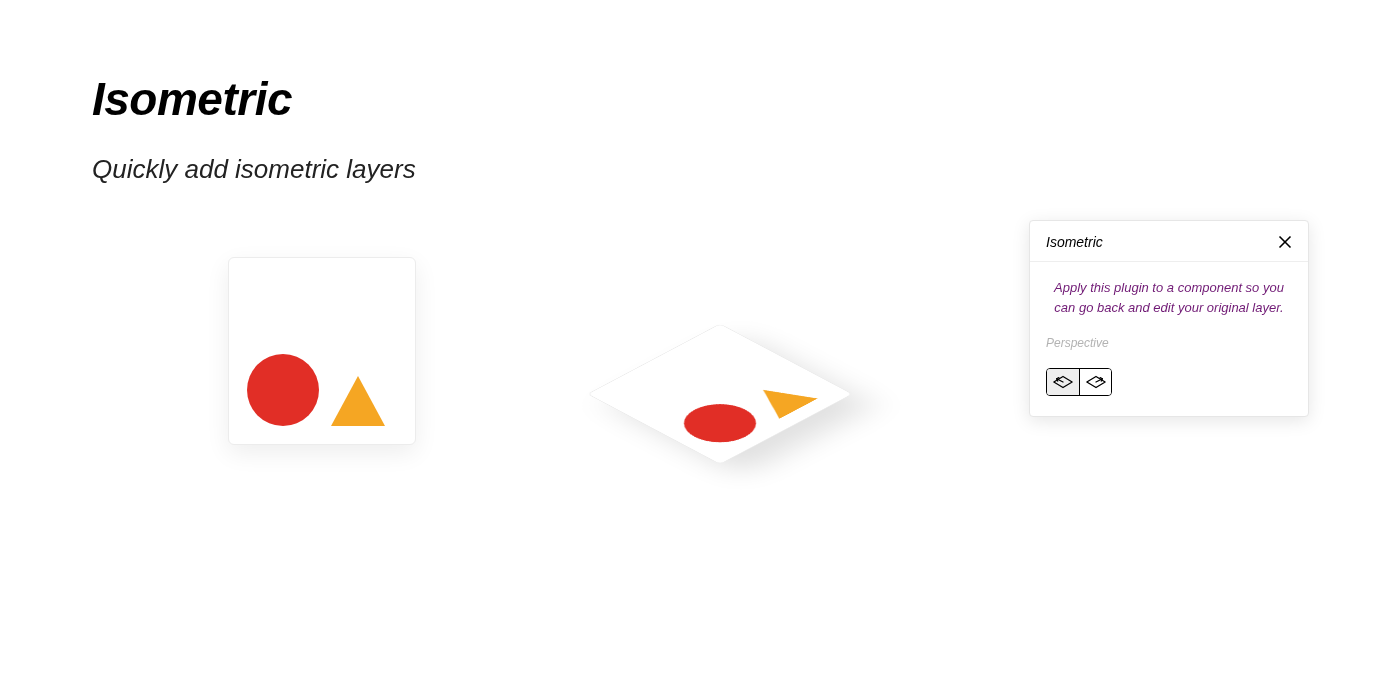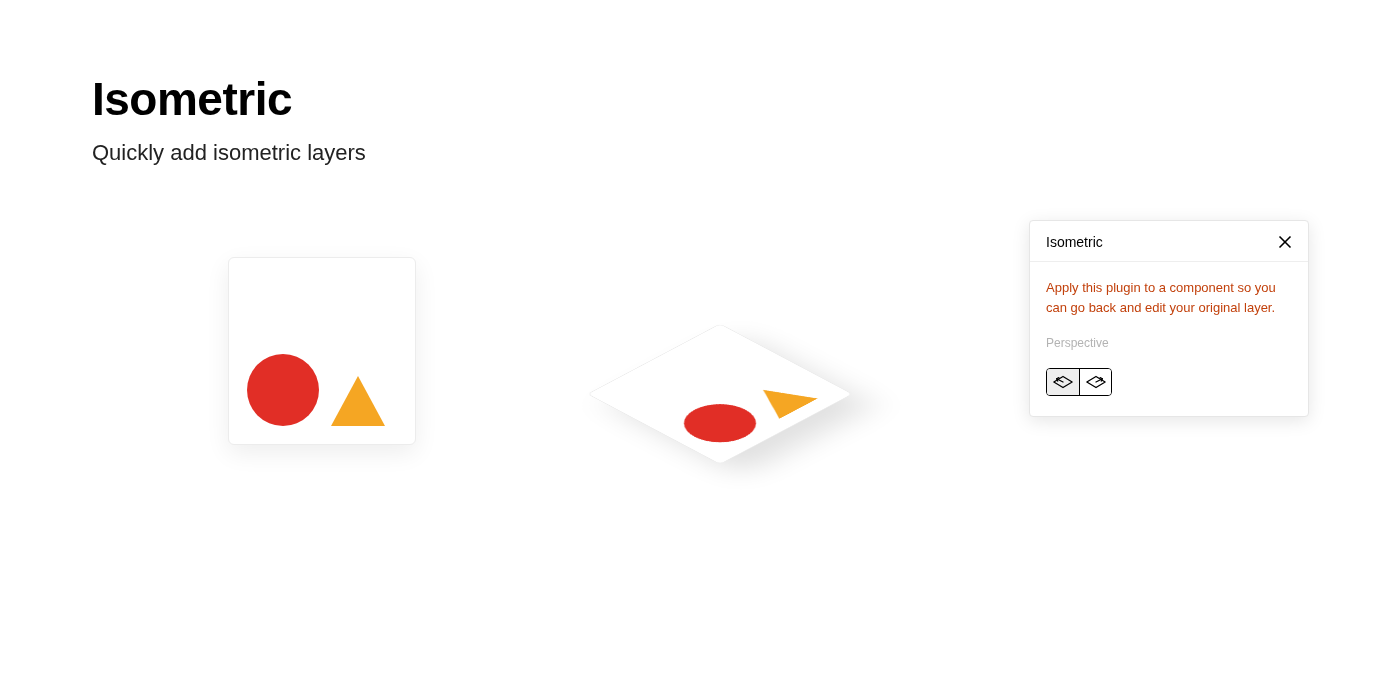--- a/index.html
+++ b/index.html
@@ -11,39 +11,40 @@
     background: #ffffff;
     font-family: -apple-system, BlinkMacSystemFont, "Segoe UI", Helvetica, Arial, sans-serif;
     color: #111;
     overflow: hidden;
   }
 
   .page {
     position: relative;
     width: 1400px;
     height: 520px;
+    font-style: italic;
   }
 
   .heading {
     position: absolute;
     left: 92px;
     top: 72px;
   }
   .title {
     font-size: 46px;
     font-weight: 800;
     letter-spacing: -0.5px;
     color: #000;
     margin: 0;
   }
   .subtitle {
-    font-size: 22px;
+    font-size: 26px;
     font-weight: 400;
     color: #222;
-    margin: 14px 0 0 0;
+    margin: 28px 0 0 0;
   }
 
   
   .card-flat {
     position: absolute;
     left: 228px;
     top: 257px;
     width: 188px;
     height: 188px;
     background: #fff;
@@ -144,22 +145,23 @@
     color: #000;
   }
   .close-btn svg { width: 14px; height: 14px; }
 
   .panel-body {
     padding: 16px 16px 20px 16px;
   }
   .panel-desc {
     font-size: 13px;
     line-height: 1.55;
-    color: #c2410c;
+    color: #701a75;
     margin: 0 0 18px 0;
+    text-align: center;
   }
   .panel-label {
     font-size: 12px;
     color: #b3b3b3;
     margin: 0 0 18px 0;
   }
 
   .perspective-group {
     display: inline-flex;
     border: 1px solid #000;

